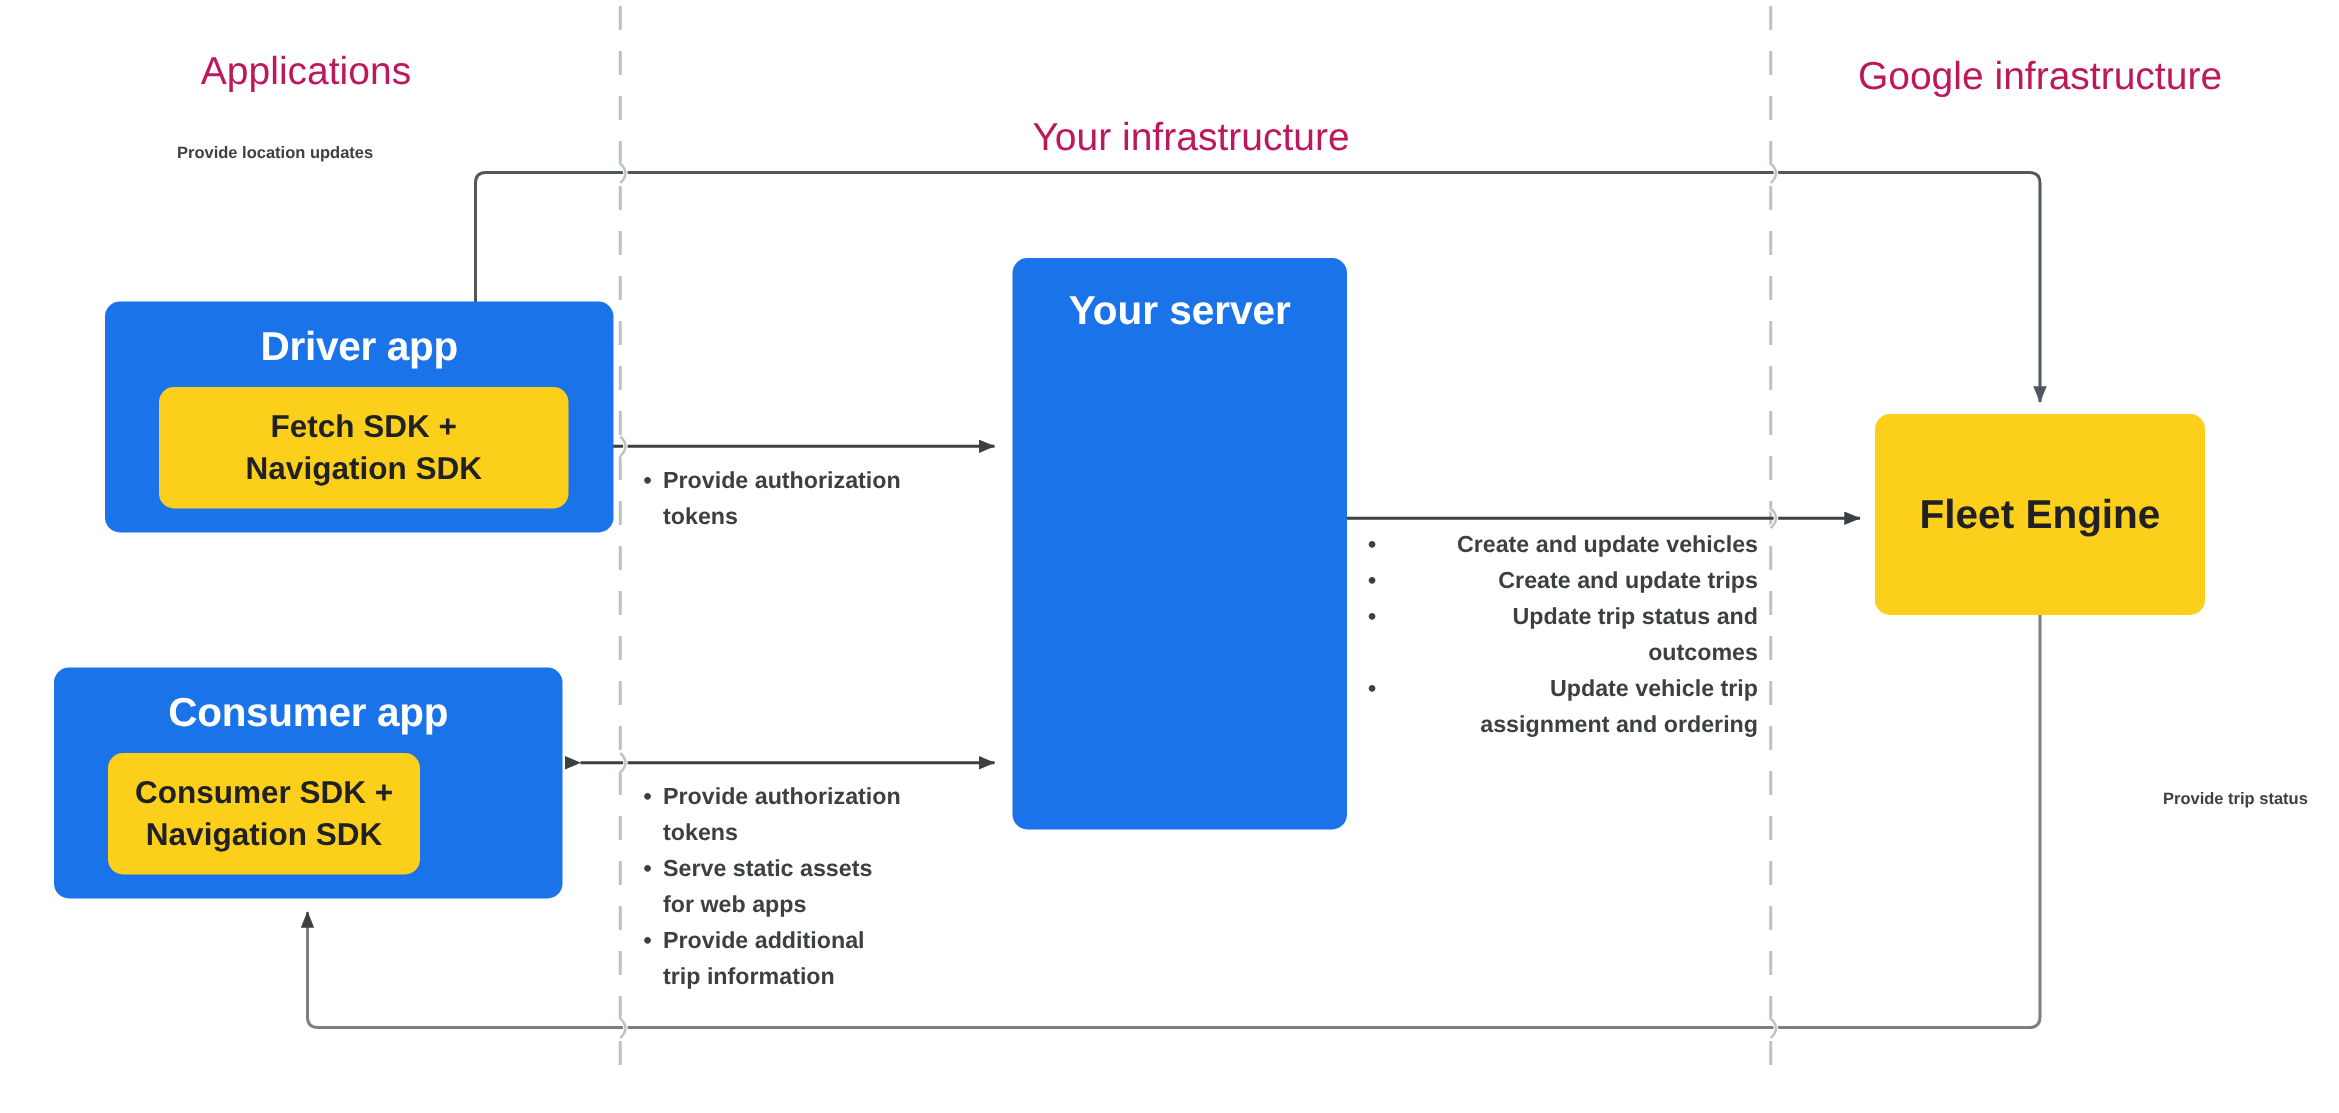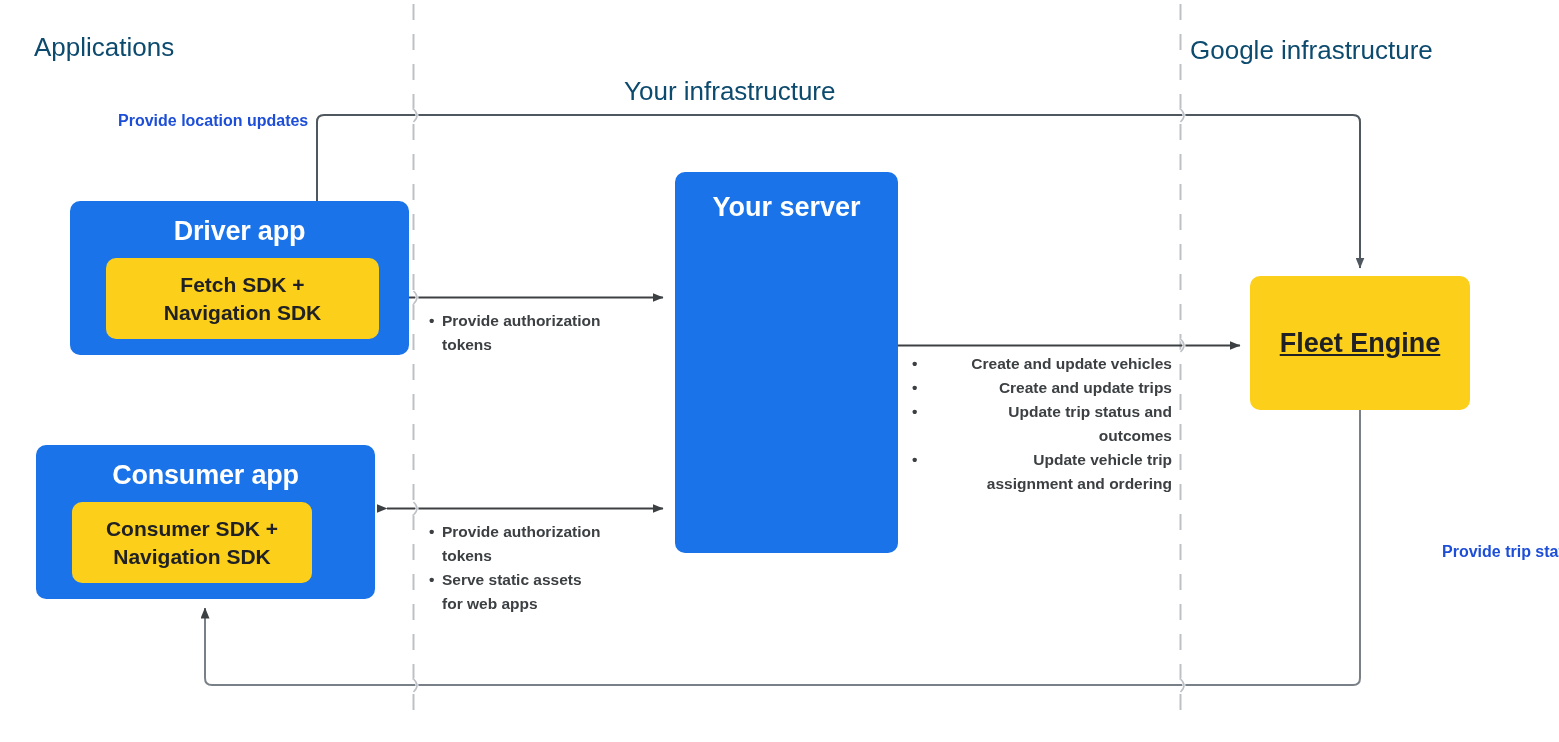--- a/index.html
+++ b/index.html
@@ -24,23 +24,23 @@
     height: 742px;
     pointer-events: none;
   }
 
   
   .zone-header {
     position: absolute;
     font-family: "Liberation Sans", sans-serif;
     font-size: 26px;
     font-weight: 400;
-    color: #0c4a6e;
+    color: #be185d;
     white-space: nowrap;
-    text-align: left;
+    text-align: center;
   }
 
   
   .app-box {
     position: absolute;
     background: #1a73e8;
     border-radius: 10px;
     box-sizing: border-box;
   }
   .app-title {
@@ -89,32 +89,30 @@
     background: #fccf1b;
     border-radius: 10px;
     display: flex;
     align-items: center;
     justify-content: center;
     color: #202124;
     font-size: 27px;
     font-weight: bold;
     font-family: "Liberation Sans", sans-serif;
     box-sizing: border-box;
-    text-decoration: underline;
   }
 
   
   .edge-label {
     position: absolute;
     font-family: "Liberation Sans", sans-serif;
-    font-size: 16px;
-    font-weight: bold;
-    color: #1d4ed8;
+    font-size: 11px;
+    font-weight: bold;
+    color: #404040;
     white-space: nowrap;
-    margin-top: 16px;
   }
   .bullet-list {
     position: absolute;
     font-family: "Liberation Sans", sans-serif;
     font-size: 15.5px;
     font-weight: bold;
     color: #3c4043;
     line-height: 1.55;
   }
   .bullet-list .bl-item {
@@ -195,21 +193,21 @@
     <div class="sdk-box" style="left:36px; top:57px; width:273px; height:81px;">
       <div>
         <div>Fetch SDK +</div>
         <div>Navigation SDK</div>
       </div>
     </div>
   </div>
 
   <div class="app-box" style="left:36px; top:445px; width:339px; height:154px;">
     <div class="app-title" style="top:15px;">Consumer app</div>
-    <div class="sdk-box" style="left:36px; top:57px; width:240px; height:81px;">
+    <div class="sdk-box" style="left:36px; top:57px; width:208px; height:81px;">
       <div>
         <div>Consumer SDK +</div>
         <div>Navigation SDK</div>
       </div>
     </div>
   </div>
 
   <div class="server-box" style="left:675px; top:172px; width:223px; height:381px;">
     <div class="server-title">Your server</div>
   </div>
@@ -227,20 +225,24 @@
 
   <div class="bullet-list" style="left:429px; top:520px; width:235px;">
     <div class="bl-item">
       <span>Provide authorization</span><br>
       <span>tokens</span>
     </div>
     <div class="bl-item">
       <span>Serve static assets</span><br>
       <span>for web apps</span>
     </div>
+    <div class="bl-item">
+      <span>Provide additional</span><br>
+      <span>trip information</span>
+    </div>
   </div>
 
   <div class="bullet-list" style="left:912px; top:352px; width:260px;text-align:right;">
     <div class="bl-item">
       <span>Create and update vehicles</span>
     </div>
     <div class="bl-item">
       <span>Create and update trips</span>
     </div>
     <div class="bl-item">

